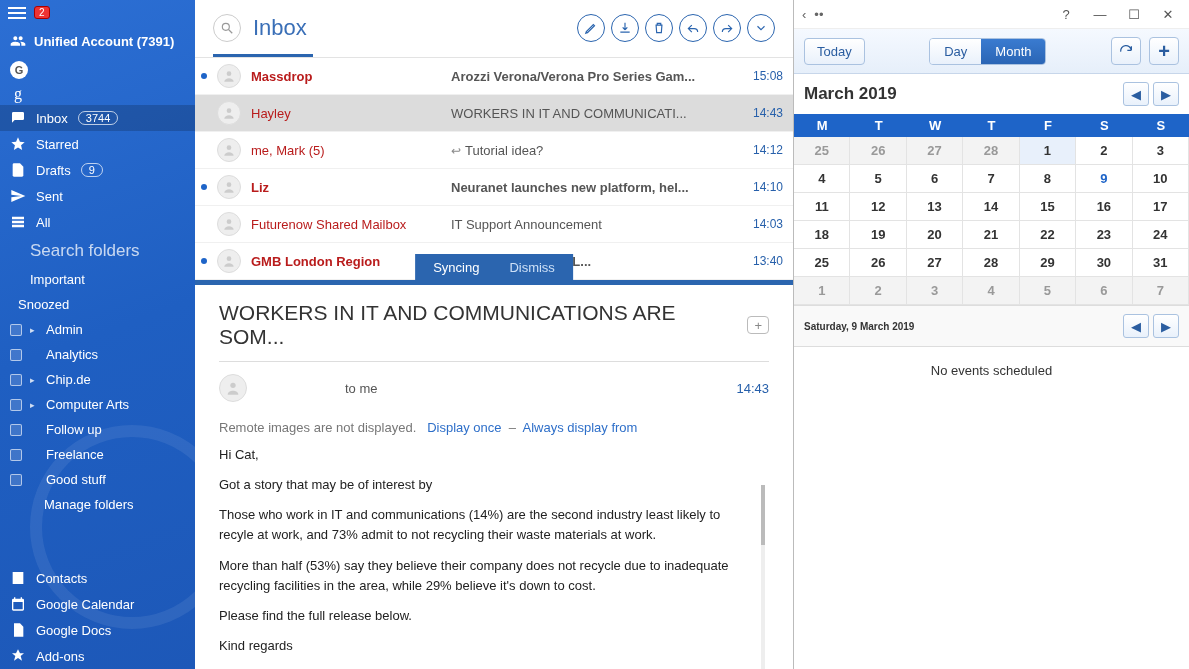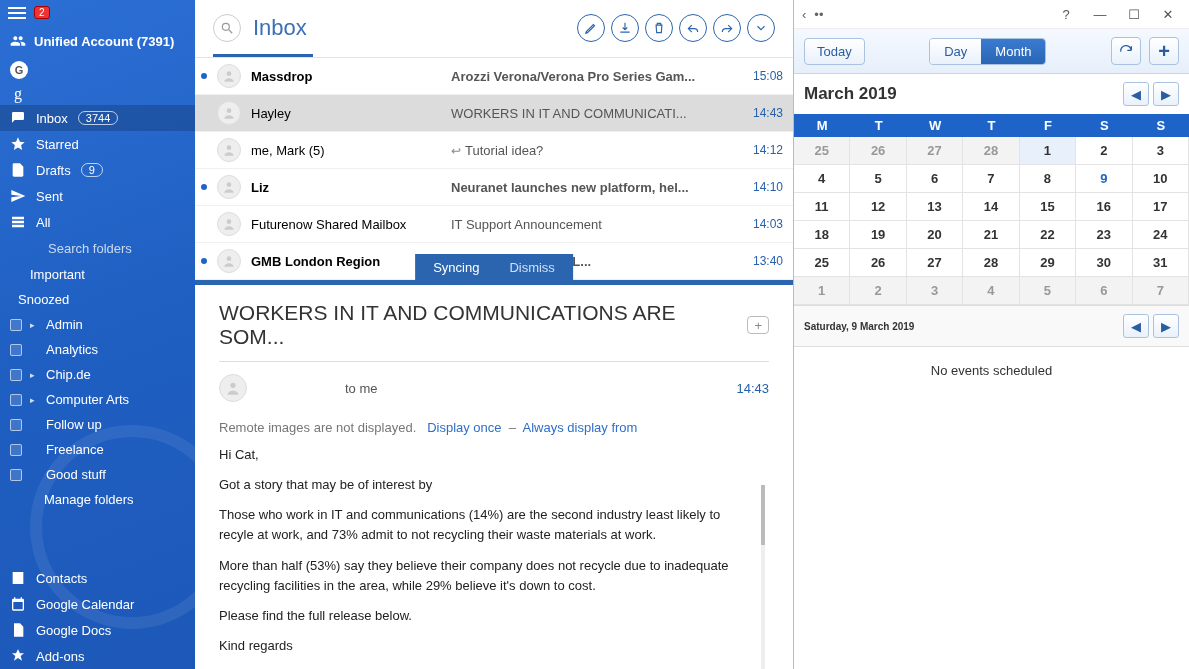--- a/index.html
+++ b/index.html
@@ -10,41 +10,41 @@
 .hamburger { display: inline-flex; flex-direction: column; gap: 3px; }
 .hamburger span { width: 18px; height: 2px; background: #fff; }
 .red-badge { background: #e33; color: #fff; font-size: 10px; padding: 0 4px; border-radius: 3px; border:1px solid #a00; }
 .account-row { display: flex; align-items: center; gap: 8px; padding: 8px 10px; font-weight: bold; }
 .icon-sm { width: 16px; height: 16px; display: inline-flex; align-items: center; justify-content: center; fill: #fff; flex-shrink: 0; }
 .g-circle { width: 18px; height: 18px; border-radius: 50%; background: #fff; color: #555; font-weight: bold; font-size: 11px; display: flex; align-items: center; justify-content: center; margin: 4px 10px; }
 .g-text { margin: 2px 14px; color: #fff; font-family: Georgia, serif; font-size: 16px; }
 .nav-item { display: flex; align-items: center; gap: 10px; padding: 5px 10px; cursor: pointer; font-size: 13px; }
 .nav-item.active { background: rgba(0,0,0,0.18); }
 .count-pill { border: 1px solid rgba(255,255,255,0.7); border-radius: 10px; padding: 0 7px; font-size: 11px; }
-.search-folders { padding: 6px 48px; color: rgba(255,255,255,0.75); font-size: 13px; }
+.search-folders { padding: 6px 30px; color: rgba(255,255,255,0.75); font-size: 17px; }
 .folder-item { display: flex; align-items: center; gap: 8px; padding: 5px 10px; cursor: pointer; }
 .folder-checkbox { width: 12px; height: 12px; border: 1px solid rgba(255,255,255,0.6); border-radius: 2px; background: rgba(255,255,255,0.15); }
 .folder-arrow { font-size: 9px; color: rgba(255,255,255,0.8); width: 8px; }
 .bottom-section { margin-top: auto; }
 
 .main { flex: 1; display: flex; flex-direction: column; background: #fff; min-width: 0; border-right: 1px solid #bbb; }
 .list-header { display: flex; align-items: center; padding: 14px 18px 6px; gap: 12px; }
 .search-circ { width: 28px; height: 28px; border: 1px solid #ccc; border-radius: 50%; display: flex; align-items: center; justify-content: center; color: #999; }
 .inbox-title { font-size: 22px; color: #3a6fb7; font-weight: 300; }
 .header-actions { margin-left: auto; display: flex; gap: 6px; }
 .circ-btn { width: 28px; height: 28px; border: 1.5px solid #2b65af; border-radius: 50%; display: flex; align-items: center; justify-content: center; color: #2b65af; cursor: pointer; background: #fff; }
 .circ-btn svg { width: 14px; height: 14px; stroke: #2b65af; fill: none; stroke-width: 2; }
 .tab-underline { height: 3px; background: #2b65af; margin: 6px 18px 0; width: 100px; }
 .msg-list { border-top: 1px solid #e3e3e3; overflow: hidden; position: relative; }
 .msg-row { display: flex; align-items: center; padding: 6px 10px 6px 6px; gap: 10px; border-bottom: 1px solid #f0f0f0; }
 .msg-row.selected { background: #dcdcdc; }
 .dot { width: 6px; height: 6px; border-radius: 50%; background: #1e64c8; flex-shrink: 0; }
 .dot.empty { background: transparent; }
 .avatar { width: 24px; height: 24px; border-radius: 50%; background: #eee; border: 1px solid #ddd; display: flex; align-items: center; justify-content: center; color: #aaa; flex-shrink: 0; }
-.sender { width: 190px; flex-shrink: 0; white-space: nowrap; overflow: hidden; text-overflow: ellipsis; color: #000000; }
+.sender { width: 190px; flex-shrink: 0; white-space: nowrap; overflow: hidden; text-overflow: ellipsis; color: #b91c1c; }
 .msg-row.unread .sender, .msg-row.unread .subject { font-weight: 600; }
 .subject { flex: 1; color: #555; white-space: nowrap; overflow: hidden; text-overflow: ellipsis; }
 .reply-icon { color: #888; margin-right: 4px; font-size: 12px; }
 .time { color: #2760ab; font-size: 12px; width: 42px; text-align: right; }
 .sync-bar { position: absolute; left: 50%; transform: translateX(-50%); bottom: -1px; background: #2b65af; color: #fff; display: flex; gap: 30px; padding: 6px 18px; font-size: 13px; z-index: 5; }
 .sync-bar span { cursor: pointer; }
 .sync-bar .dismiss { color: #cde0f7; }
 .divider-bar { height: 5px; background: #2b65af; }
 
 .reading { flex: 1; padding: 16px 24px; overflow: hidden; position: relative; }
@@ -72,21 +72,21 @@
 .tb-seg .seg { padding: 5px 14px; cursor: pointer; background: linear-gradient(#fff, #e9f1fb); color: #2a5da0; }
 .tb-seg .seg.active { background: linear-gradient(#3a7bd0, #2a65b5); color: #fff; }
 .tb-icon { width: 30px; height: 28px; border: 1px solid #aac2e0; border-radius: 4px; background: linear-gradient(#fff, #e9f1fb); display: flex; align-items: center; justify-content: center; color: #2a5da0; cursor: pointer; }
 .month-hdr { display: flex; align-items: center; padding: 8px 10px; }
 .month-hdr h2 { font-size: 17px; font-weight: bold; }
 .nav-btns { margin-left: auto; display: flex; gap: 4px; }
 .nav-btn { width: 26px; height: 24px; border: 1px solid #aac2e0; border-radius: 3px; background: linear-gradient(#fff, #e9f1fb); display: flex; align-items: center; justify-content: center; color: #2a5da0; cursor: pointer; }
 .dow-row { display: flex; background: #1e64c8; color: #fff; }
 .dow-row div { flex: 1; text-align: center; padding: 4px 0; font-weight: bold; font-size: 13px; }
 .cal-grid { }
-.cal-week { display: flex; }
+.cal-week { display: flex; justify-content: flex-end; }
 .cal-day { flex: 1; text-align: center; padding: 6px 0; border: 1px solid #e3e3e3; border-top: none; border-left: none; font-weight: bold; color: #333; cursor: pointer; }
 .cal-day.other { background: #f3f3f3; color: #999; }
 .cal-day.today-mark { color: #1e64c8; }
 .cal-day.sel { background: #e8f0fb; }
 .sel-date-row { display: flex; align-items: center; padding: 8px 10px; border-top: 1px solid #ddd; border-bottom: 1px solid #ddd; background: #f9f9f9; }
 .sel-date-row strong { font-size: 10px; }
 .no-events { text-align: center; color: #333; padding: 16px; }
 svg { display: block; }
 </style>
 </head>

